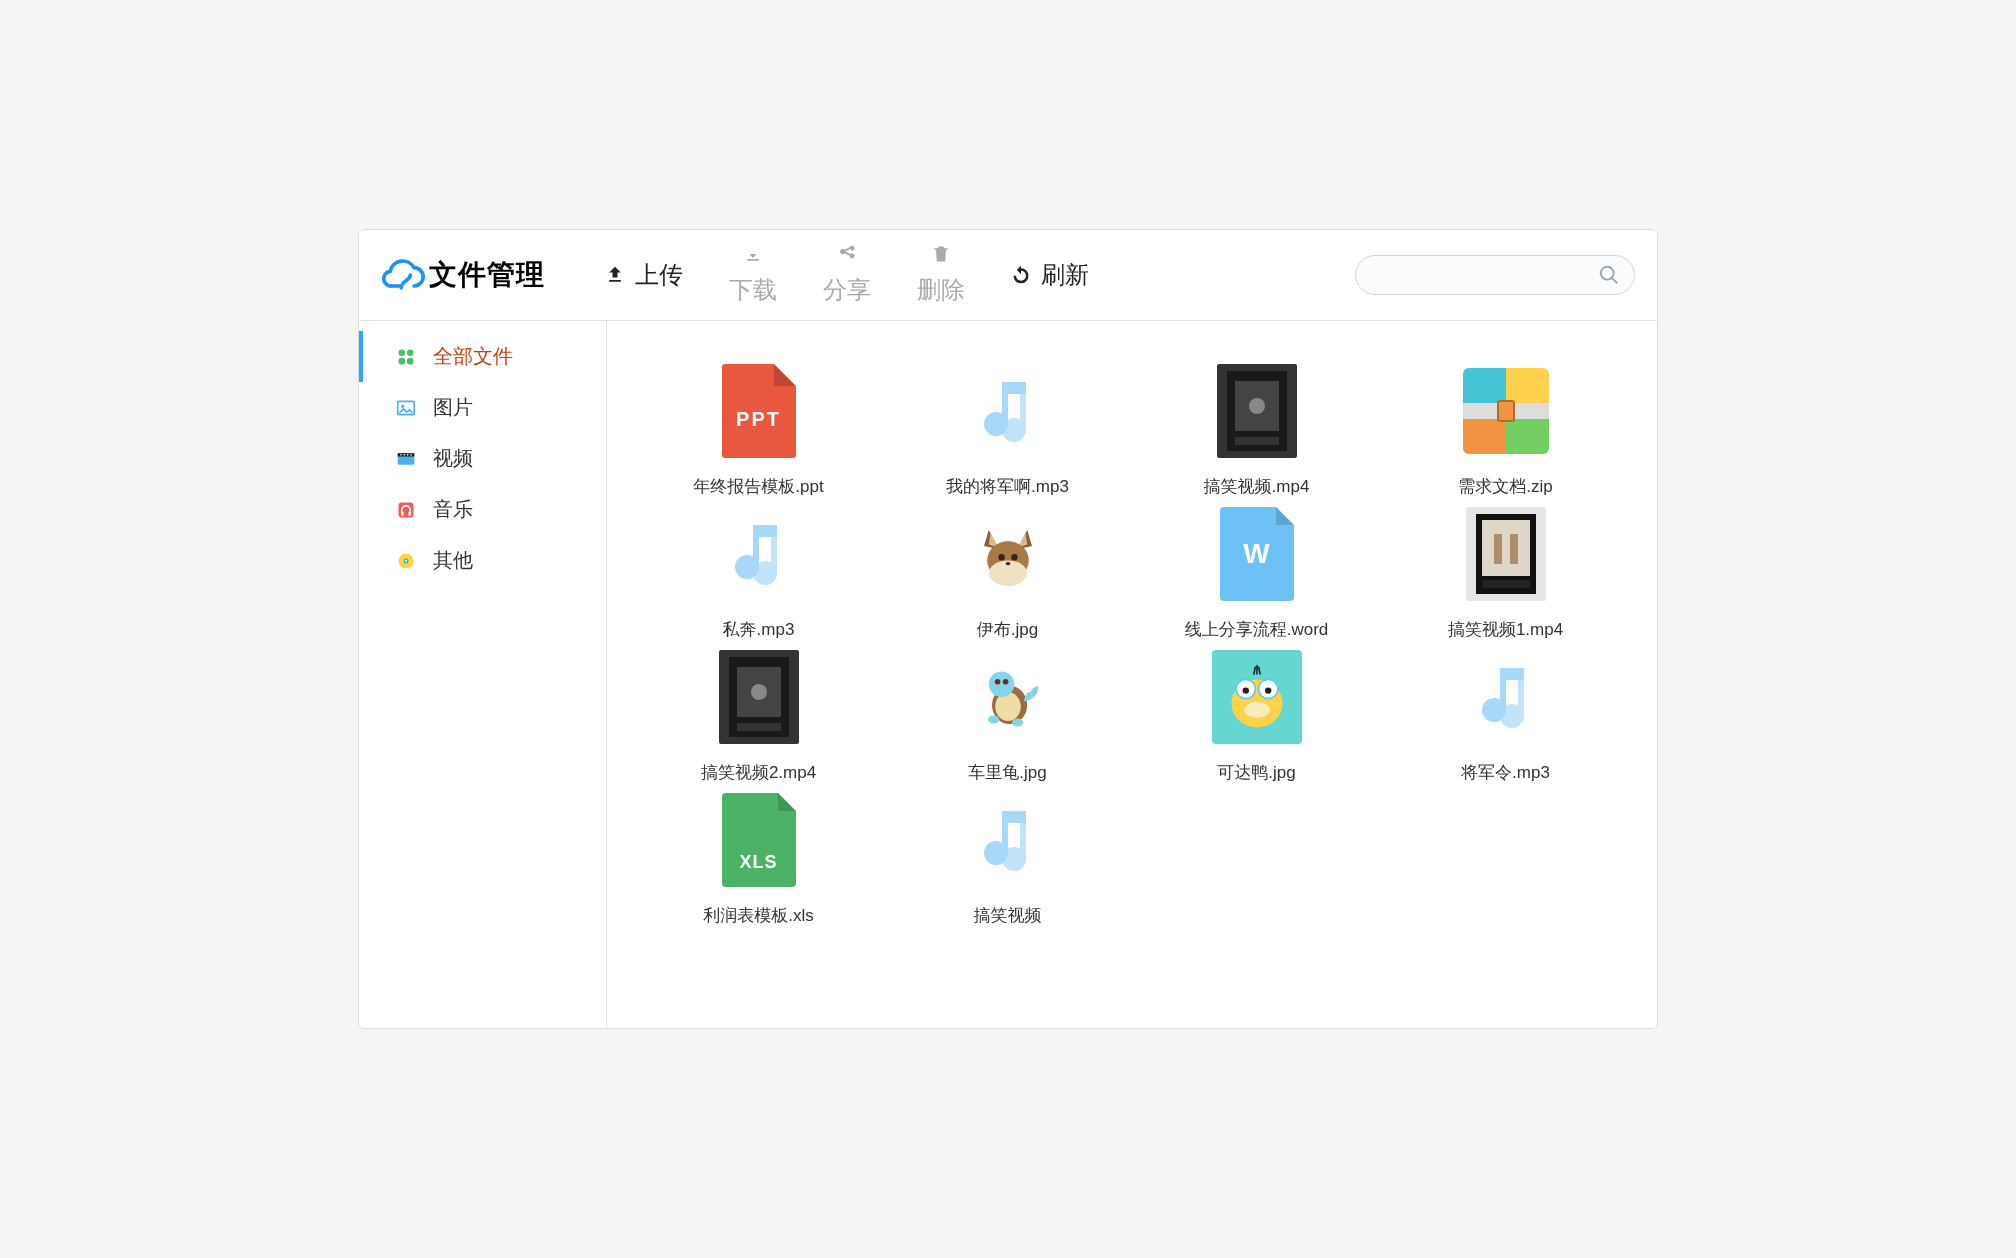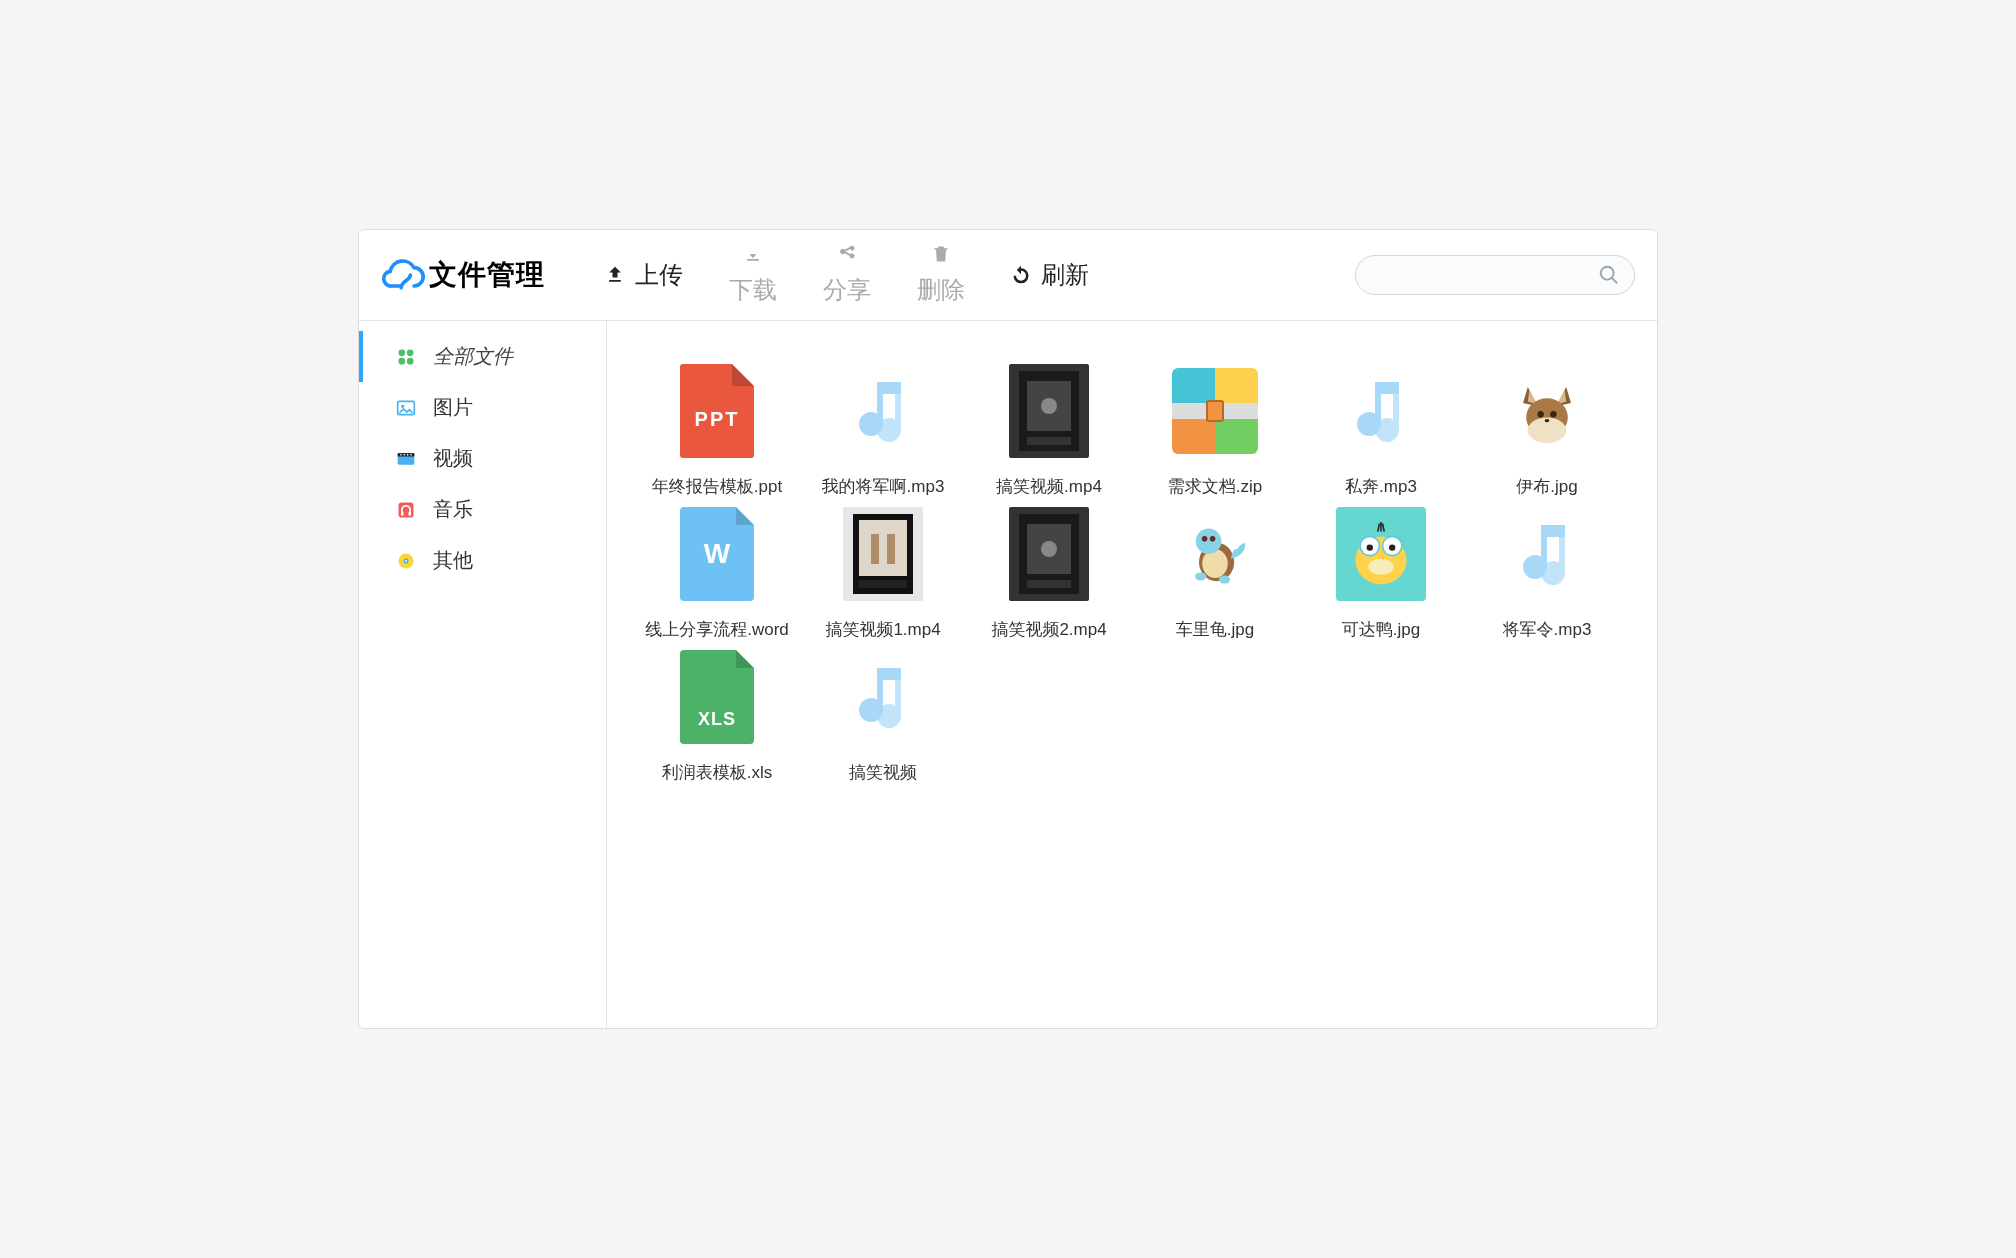--- a/index.html
+++ b/index.html
@@ -92,39 +92,38 @@
       display: flex;
       align-items: center;
       gap: 16px;
       padding: 12px 28px 12px 32px;
       font-size: 20px;
       cursor: pointer;
       border-left: 4px solid transparent;
       color: #333;
     }
     .sidebar-item.active {
-      color: #404040;
+      color: #c2410c;
       border-left-color: #2aa8ff;
-      font-style: italic;
     }
     .sidebar-item .sb-icon {
       width: 22px;
       height: 22px;
       display: flex;
       align-items: center;
       justify-content: center;
     }
     .main {
       flex: 1;
       padding: 40px 30px;
       overflow-y: auto;
     }
     .grid {
       display: grid;
-      grid-template-columns: repeat(6, 1fr);
+      grid-template-columns: repeat(4, 1fr);
       row-gap: 60px;
       column-gap: 20px;
       gap: 6px;
     }
     .file-item {
       display: flex;
       flex-direction: column;
       align-items: center;
       gap: 14px;
       cursor: pointer;

